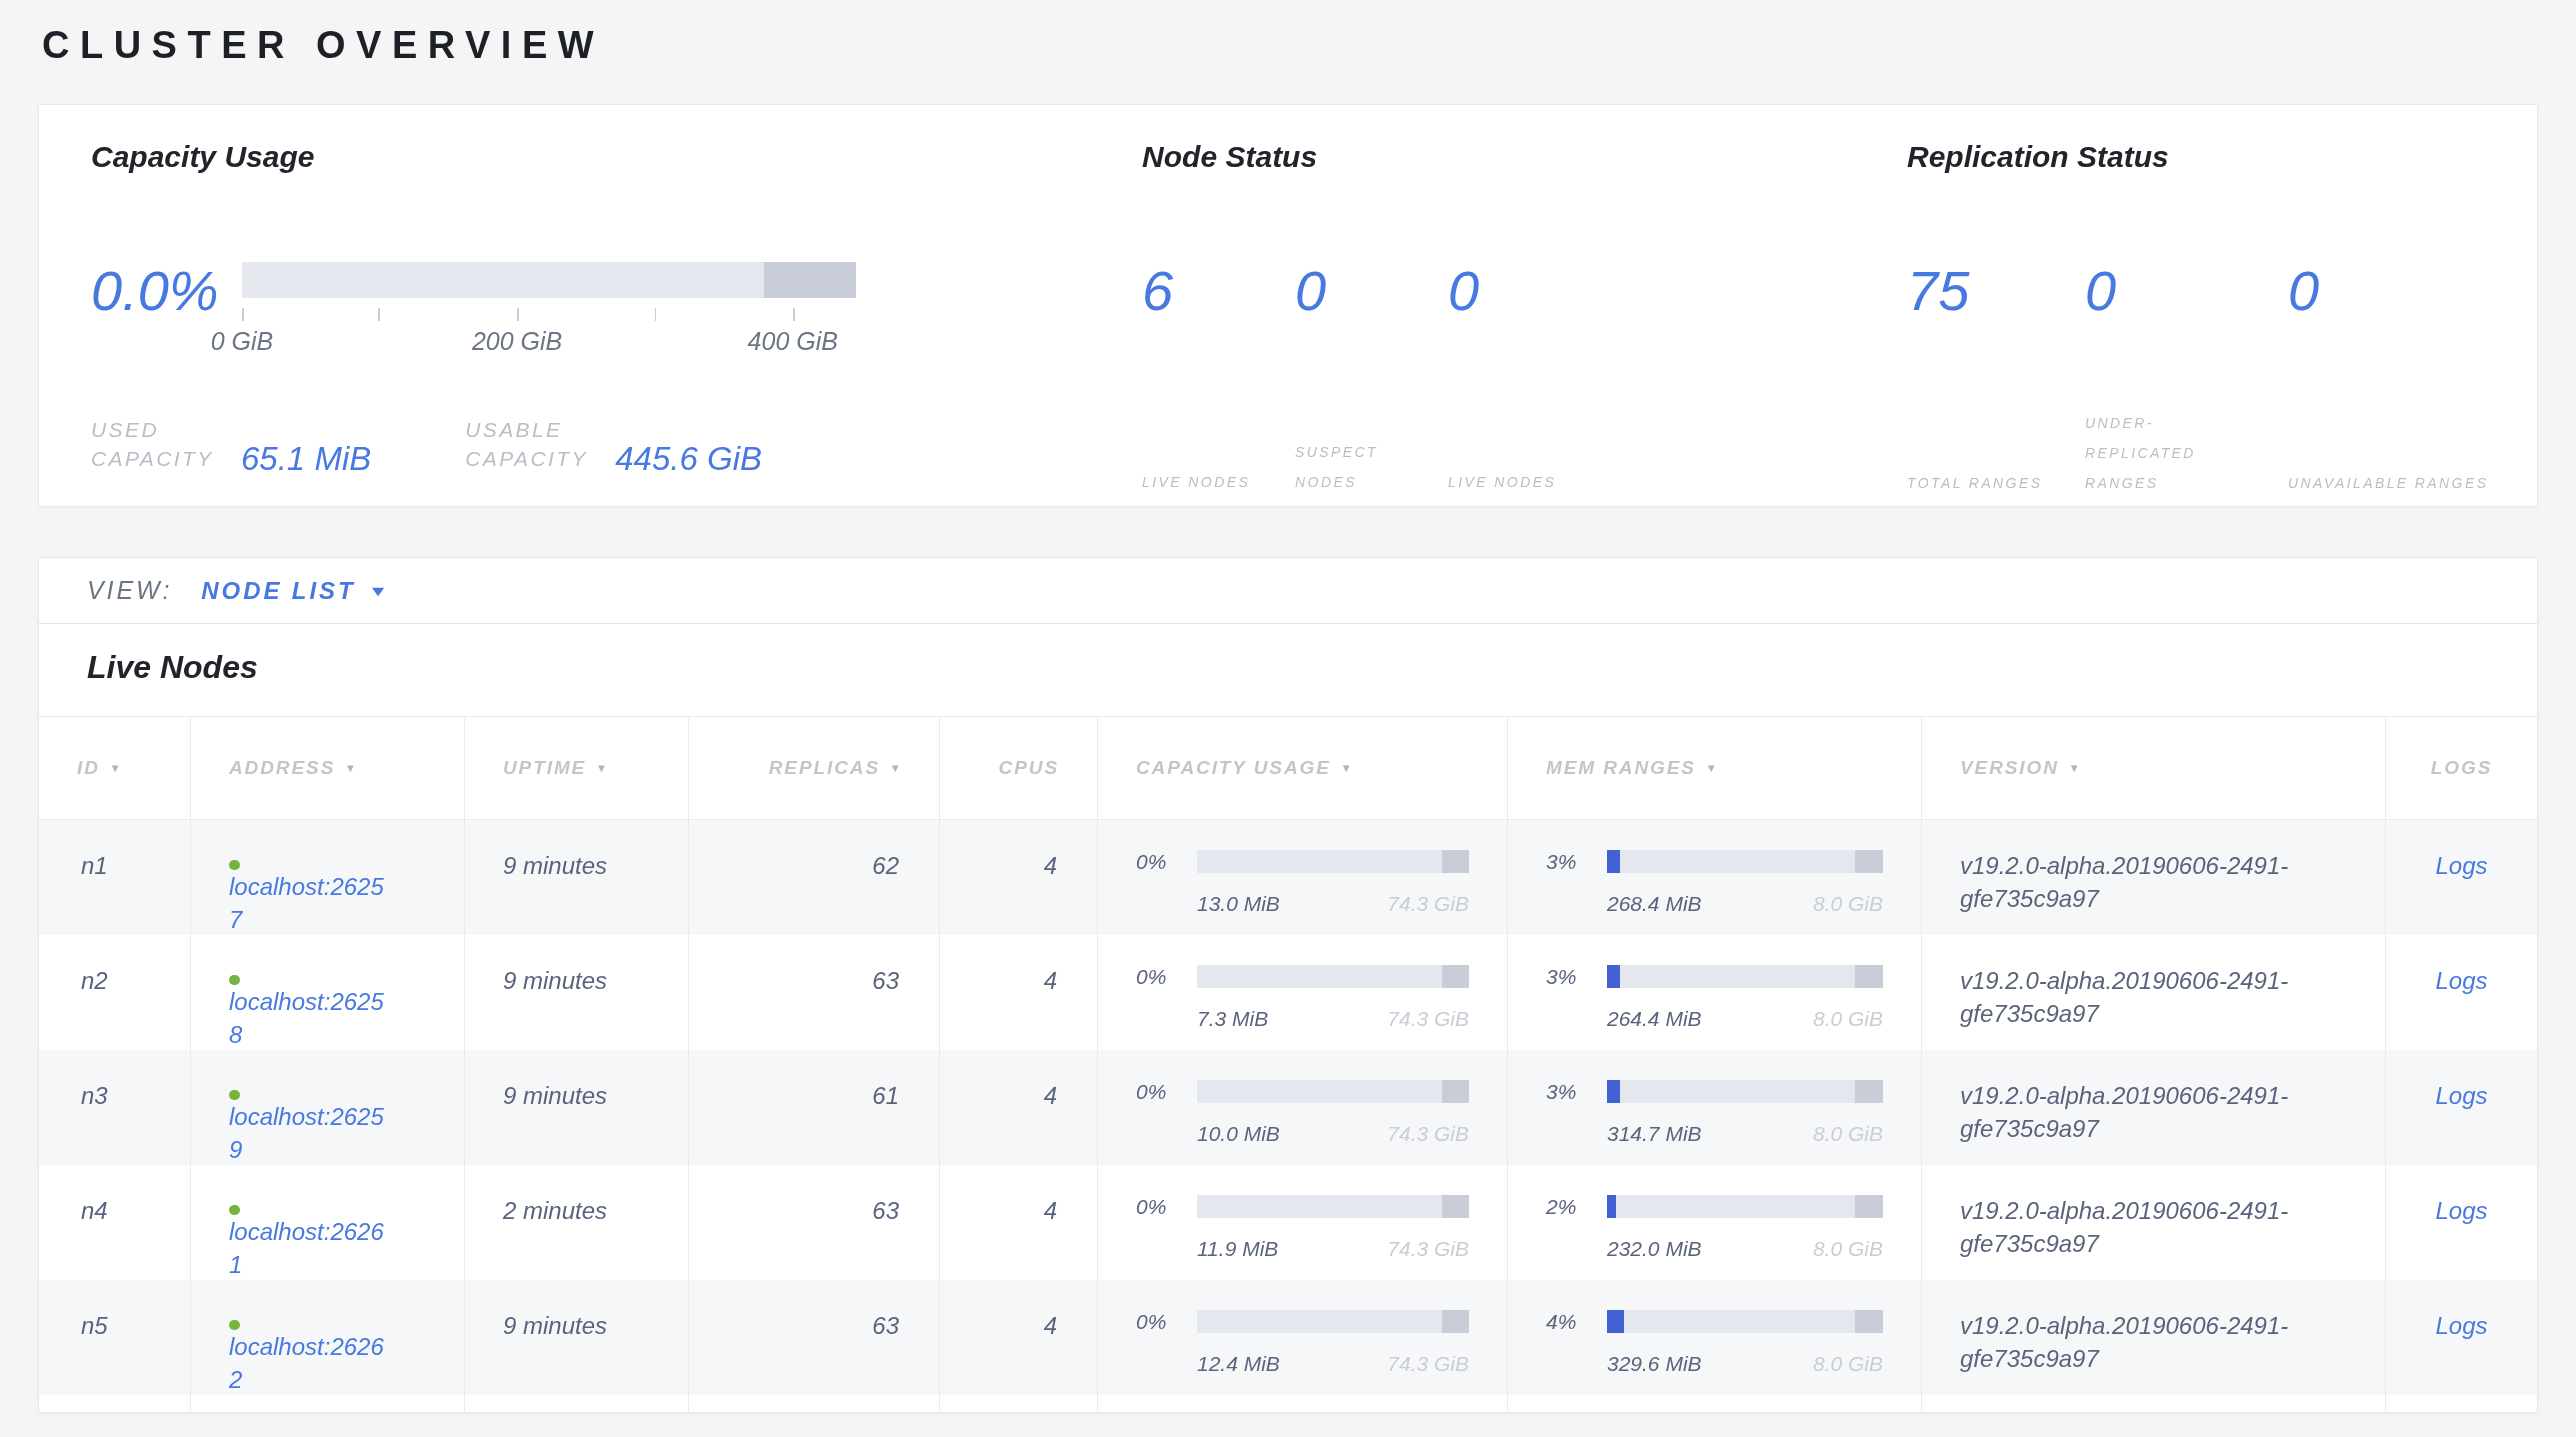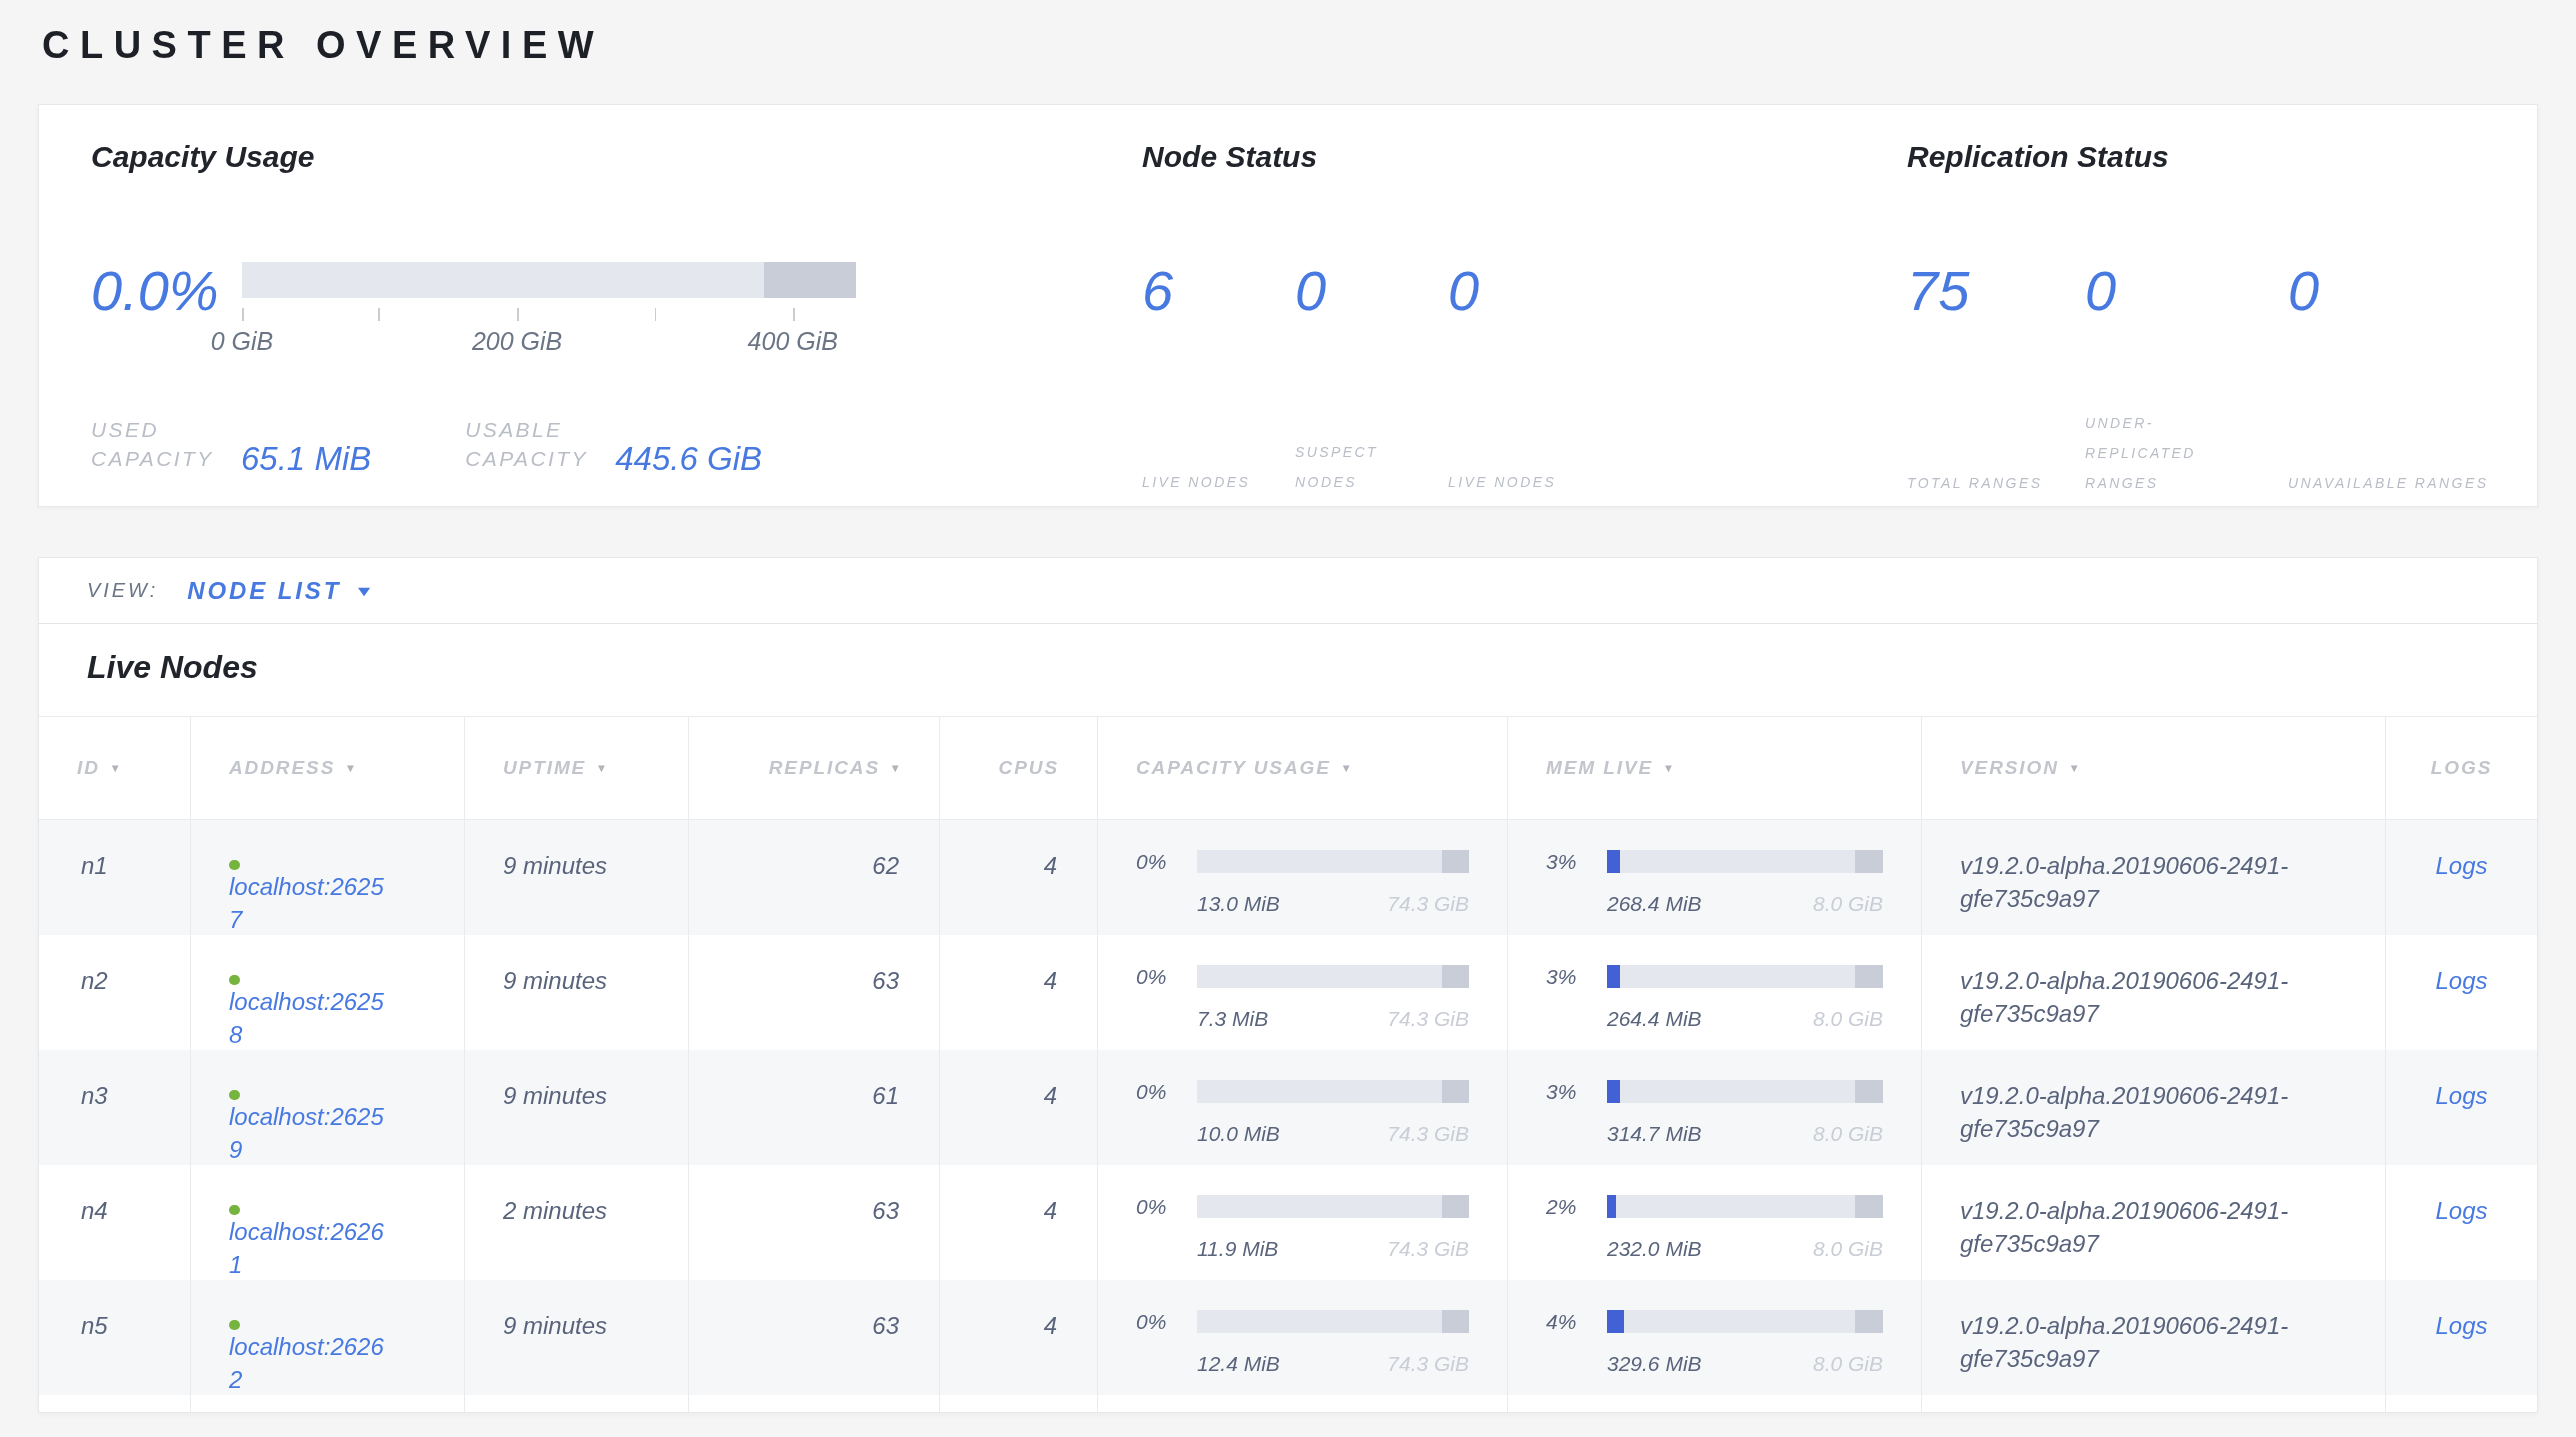--- a/index.html
+++ b/index.html
@@ -45,21 +45,21 @@
   .nums-row{display:flex;margin-top:86px;}
   .num{font-size:56px;line-height:58px;color:var(--blue);display:block;}
   .labels-row{display:flex;align-items:flex-end;margin-top:88px;min-height:89px;}
   .sum-label{font-size:14px;line-height:30px;letter-spacing:2.4px;color:var(--label-gray);
     display:block;padding-right:27px;}
   .w160{width:153px;} .w186{width:178px;} .w212{width:203px;} .w260{width:249px;}
 
   
   .view-bar{margin:50px 38px 0;height:67px;display:flex;align-items:center;padding-left:48px;
     border-bottom:1px solid #e3e5e9;}
-  .view-label{color:var(--view-gray);font-size:20px;letter-spacing:2.9px;}
+  .view-label{color:var(--view-gray);font-size:25px;letter-spacing:2.9px;}
   .view-select{display:flex;align-items:center;margin-left:29px;cursor:pointer;}
   .view-selected{color:var(--blue);font-size:24px;letter-spacing:2.9px;font-weight:700;}
   .caret{color:var(--blue);font-size:14.4px;margin-left:15.3px;transform:scaleX(1.45);display:inline-block;}
 
   
   .table-card{margin:0 38px;height:789px;border-top:none;overflow:hidden;
     border-radius:0 0 2.9px 2.9px;}
   .ln-heading{font-size:32px;font-weight:700;color:#21252b;padding:25px 0 0 48px;height:92px;}
 
   .thead{display:flex;height:104px;border-top:1px solid var(--border);border-bottom:1px solid var(--border);}
@@ -195,21 +195,21 @@
           <span class="sort-arrow">▼</span>
         </div>
         <div class="th col-cpus align-right">
           <span class="th-label">CPUS</span>
         </div>
         <div class="th col-capacity">
           <span class="th-label">CAPACITY USAGE</span>
           <span class="sort-arrow">▼</span>
         </div>
         <div class="th col-memory">
-          <span class="th-label">MEM LIVE</span>
+          <span class="th-label">MEM RANGES</span>
           <span class="sort-arrow">▼</span>
         </div>
         <div class="th col-version">
           <span class="th-label">VERSION</span>
           <span class="sort-arrow">▼</span>
         </div>
         <div class="th col-logs align-center">
           <span class="th-label">LOGS</span>
         </div>
       </div>

